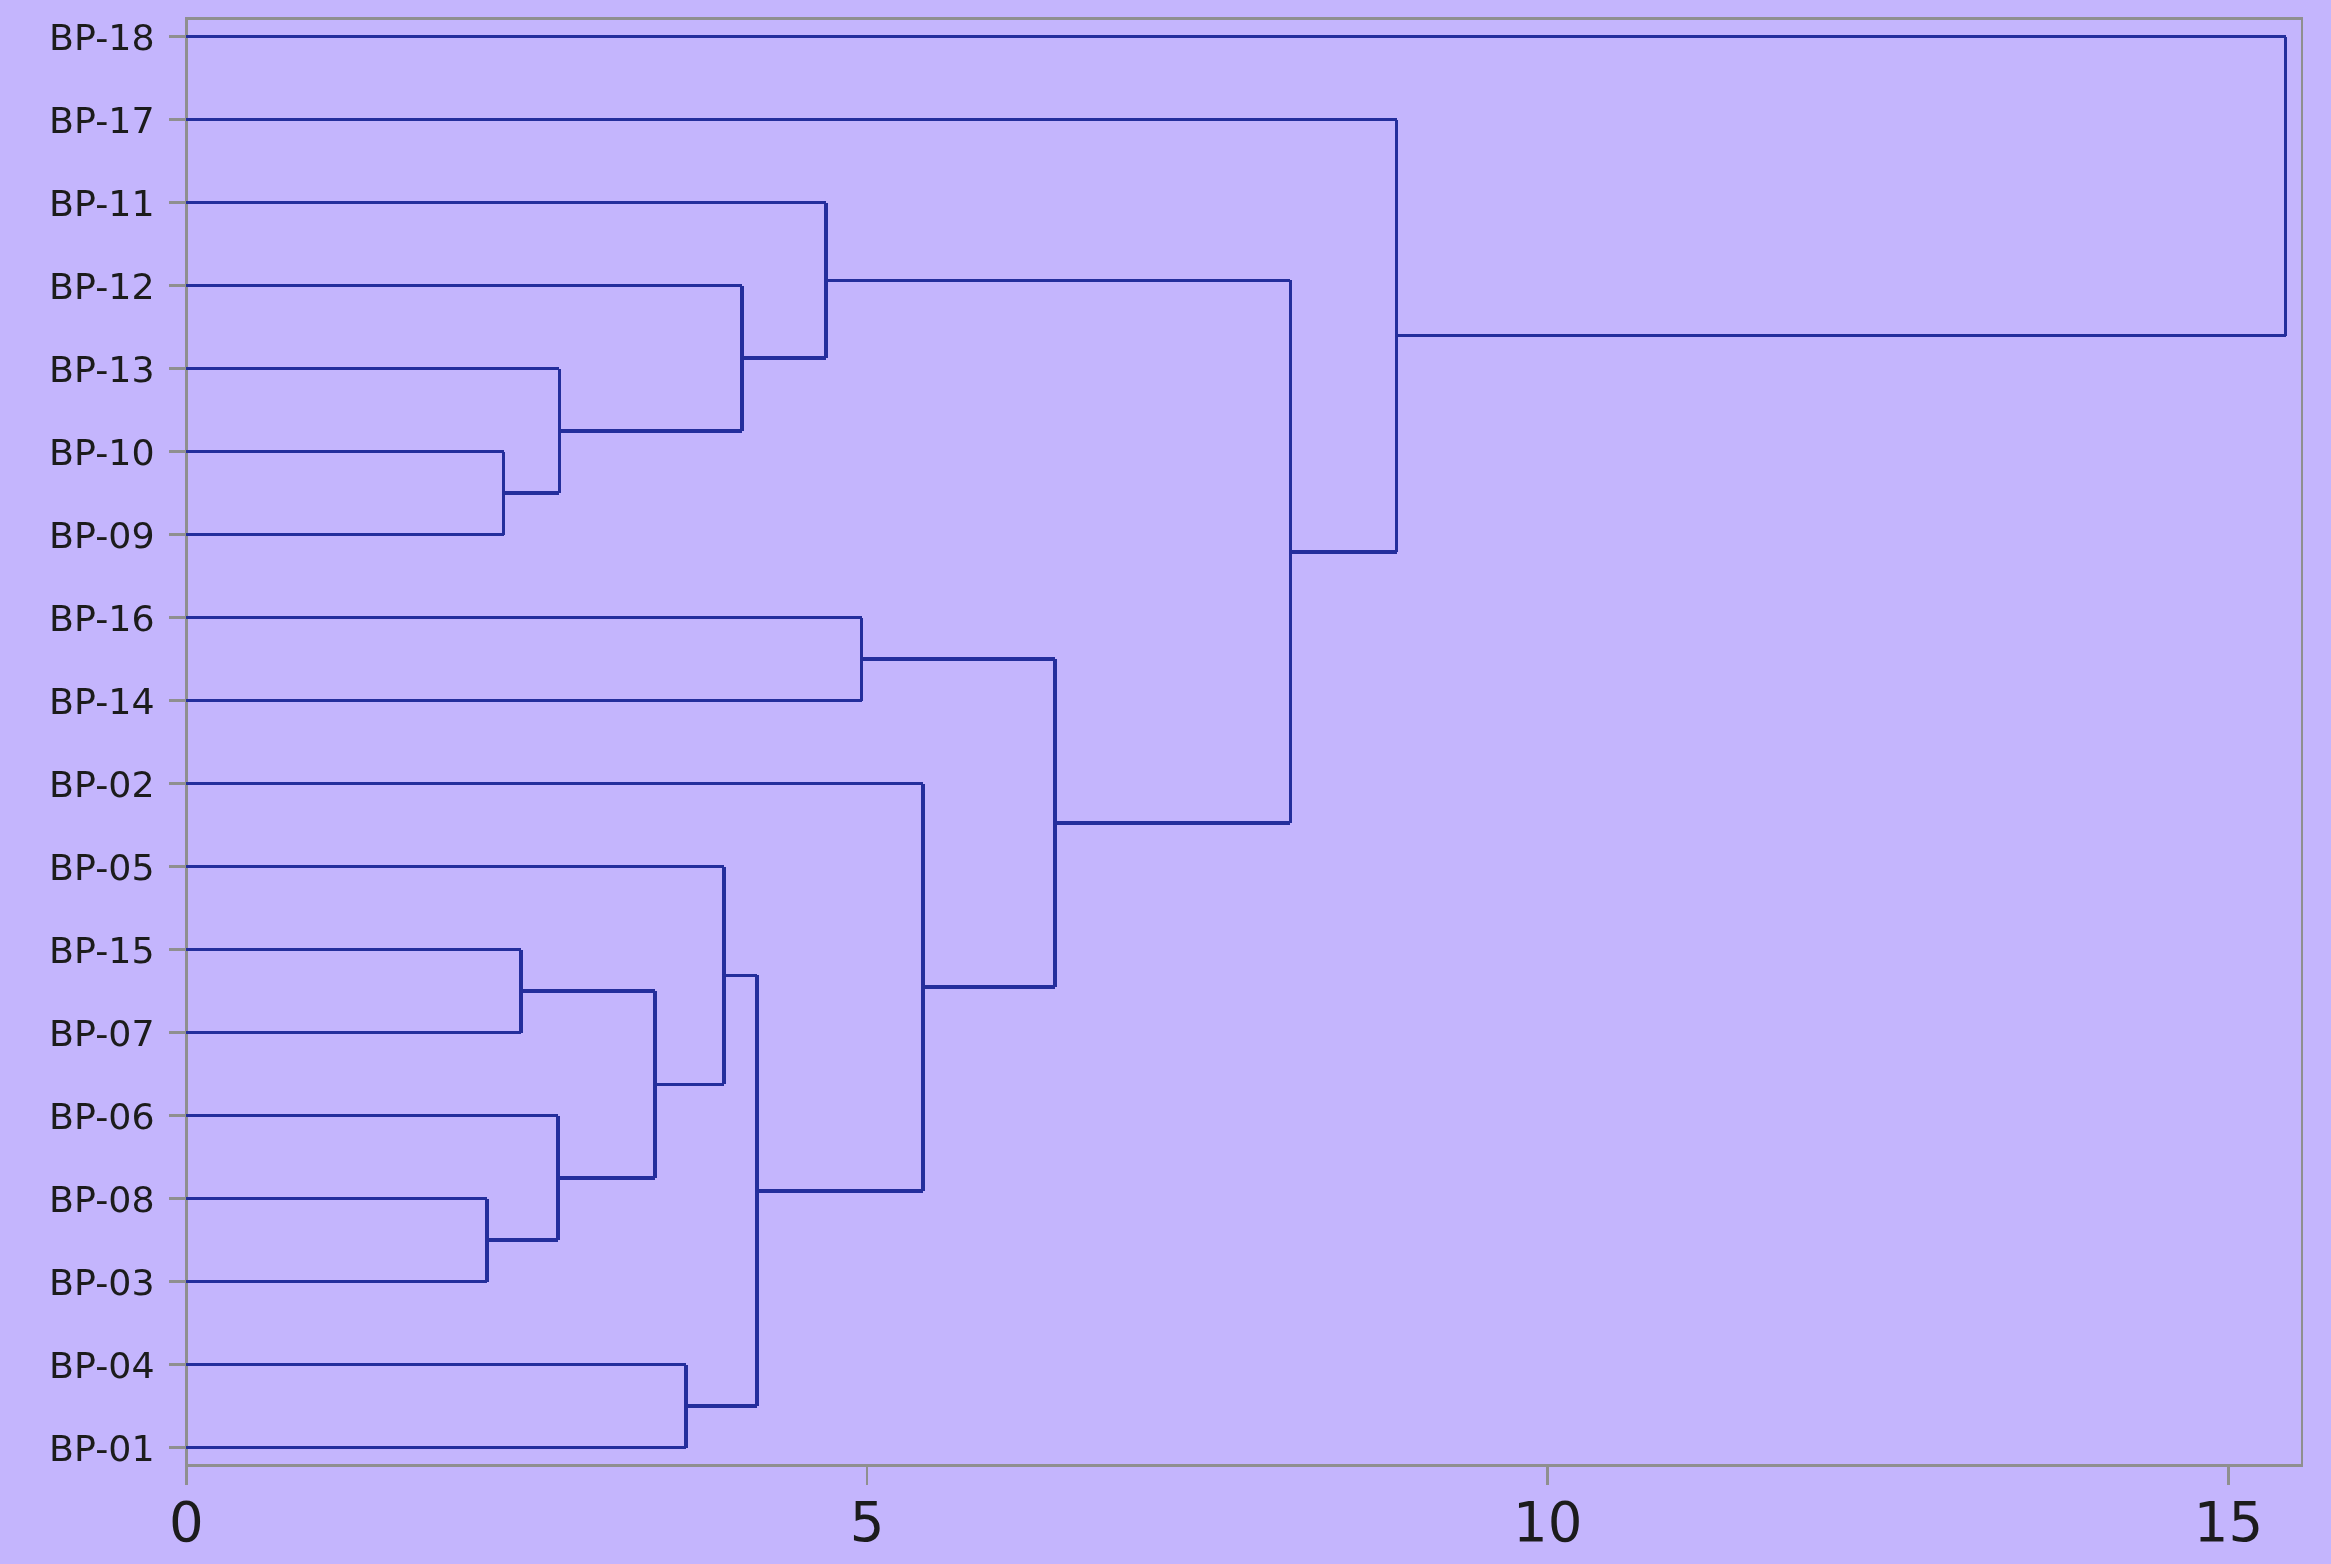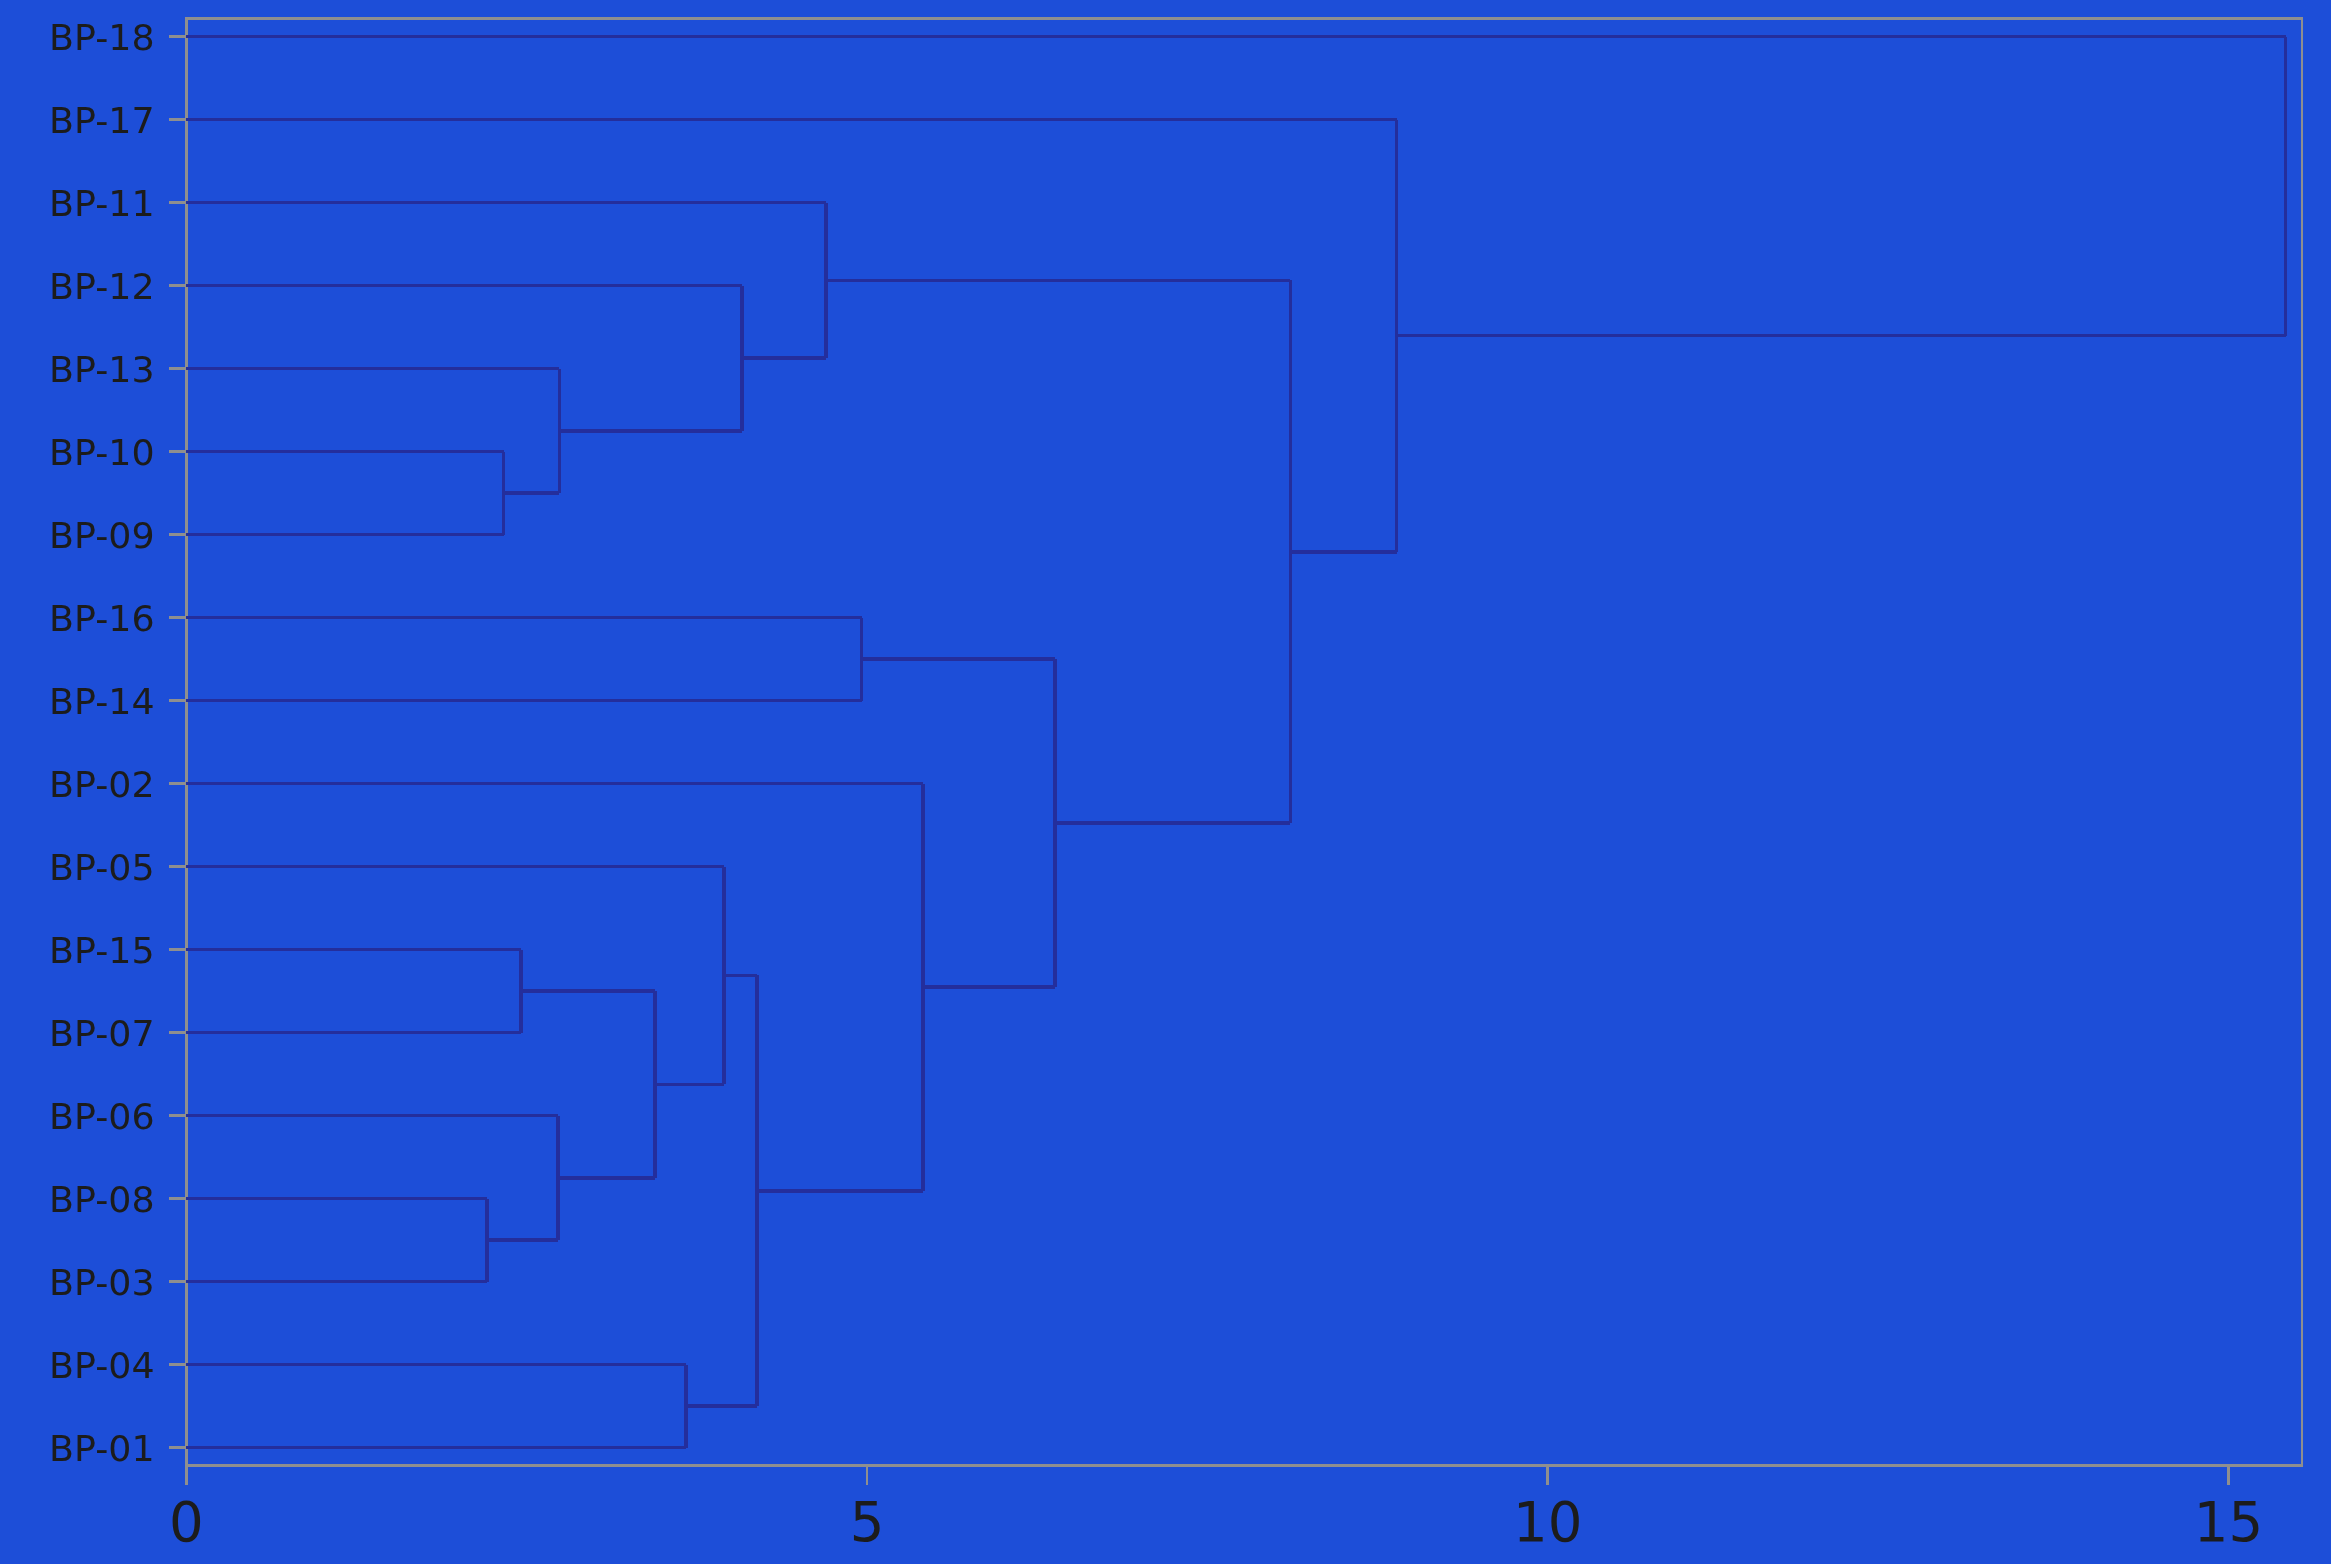--- a/index.html
+++ b/index.html
@@ -1,20 +1,20 @@
 <!DOCTYPE html>
 <html style="font-size:14.5px"><head>
 <meta charset="utf-8">
 <style>
   html, body { margin: 0; padding: 0; background: #ffffff; }
   #figure-wrap {
     position: relative;
     width: 2332px;
     height: 1565px;
-    background: #1d4ed8;
+    background: #c4b5fd;
     font-family: "DejaVu Sans", "Liberation Sans", sans-serif;
     overflow: hidden;
   }
   #dendrogram-svg { display: block; width: 2332px; height: 1565px; }
   text { fill: #1c1c1c; }
   .leaf-label { font-size: 40px; }
   .axis-tick-label { font-size: 60px; }
 </style>
 </head>
 <body>

